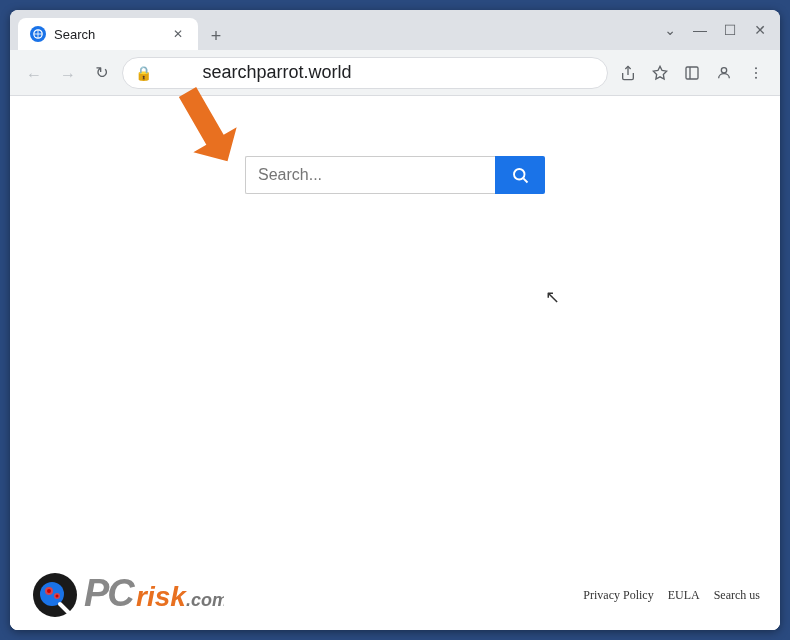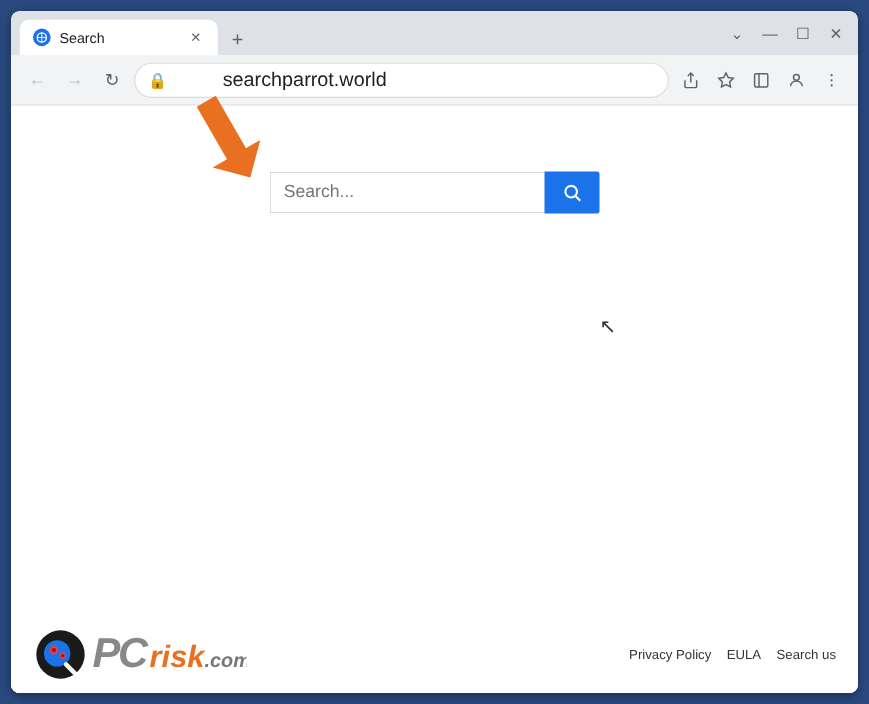--- a/index.html
+++ b/index.html
@@ -266,20 +266,21 @@
     .pcrisk-icon {
       width: 50px;
       height: 50px;
     }
 
     .footer-links {
       margin-left: auto;
       display: flex;
       gap: 14px;
       font-size: 12px;
+      font-family: Liberation Serif, serif;
     }
 
     .footer-link {
       color: #333;
       cursor: pointer;
       text-decoration: none;
     }
 
     
     .cursor-icon {

